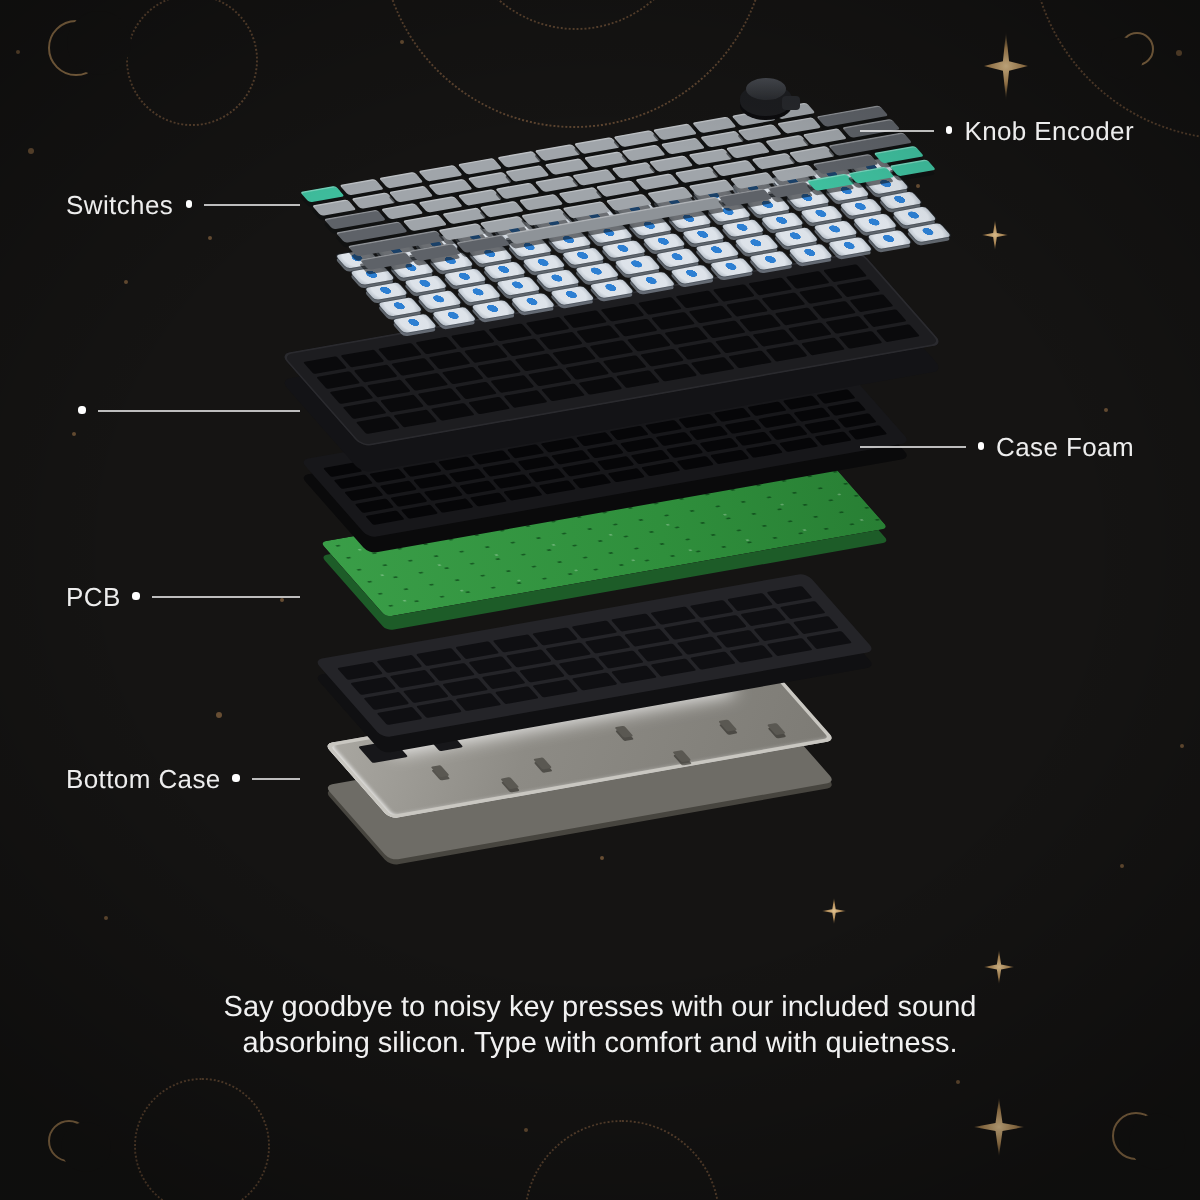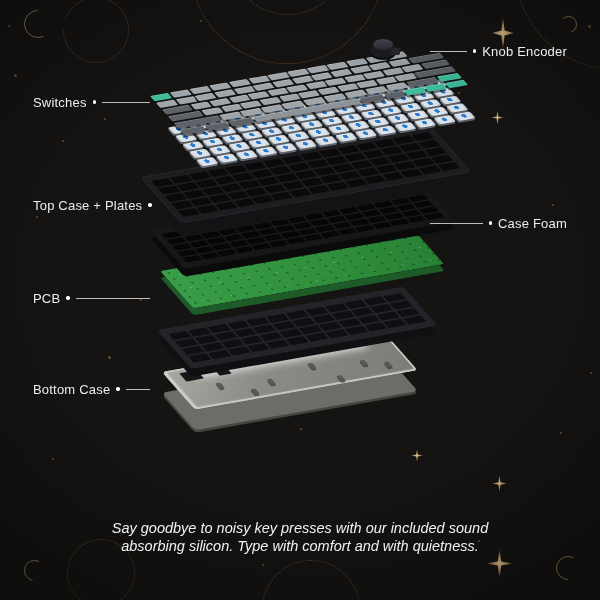--- a/index.html
+++ b/index.html
@@ -120,22 +120,22 @@
   .ann-right{left:430px;width:137px;justify-content:flex-end;}
   .ann-right .ann-text{text-align:right;}
   .ann.two-line{align-items:flex-start;height:auto;}
   .ann.two-line .ann-text{white-space:normal;max-width:96px;line-height:1.18;}
   .ann.two-line .ann-dot,.ann.two-line .ann-line{margin-top:7px;}
   .ann.two-line .ann-line{align-self:flex-start;}
 
   
   .footer-heading{position:absolute;top:454px;left:0;width:600px;text-align:center;
     font-size:22px;font-weight:800;color:#ffffff;letter-spacing:.2px;z-index:10;}
-  .footer-body{position:absolute;top:520px;left:90px;width:420px;text-align:center;
-    font-size:14.5px;line-height:1.22;color:#f1f1f1;z-index:10;font-style:italic;}
+  .footer-body{position:absolute;top:496px;left:90px;width:420px;text-align:center;
+    font-size:14.5px;line-height:1.22;color:#f1f1f1;z-index:10;}
 </style>
 </head>
 <body>
 
 <div class="stage">
 
   <div class="dotc dotc-tl"></div>
   <div class="dotc dotc-tm-outer"></div>
   <div class="dotc dotc-tm-inner"></div>
   <div class="dotc dotc-tr"></div>
@@ -576,36 +576,35 @@
       <div class="knob-tab"></div>
     </div>
   </div>
 
   <div class="ann ann-left" style="top:94px">
     <span class="ann-text">Switches</span>
     <span class="ann-dot"></span>
     <span class="ann-line"></span>
   </div>
   <div class="ann ann-left" style="top:197px">
-    <span class="ann-text">Top Case + Plates</span>
     <span class="ann-dot"></span>
     <span class="ann-line"></span>
   </div>
   <div class="ann ann-left" style="top:290px">
     <span class="ann-text">PCB</span>
     <span class="ann-dot"></span>
     <span class="ann-line"></span>
   </div>
   <div class="ann ann-left" style="top:381px">
     <span class="ann-text">Bottom Case</span>
     <span class="ann-dot"></span>
     <span class="ann-line"></span>
   </div>
 
-  <div class="ann ann-right" style="top:43px">
+  <div class="ann ann-right" style="top:57px">
     <span class="ann-line"></span>
     <span class="ann-dot"></span>
     <span class="ann-text">Knob Encoder</span>
   </div>
   <div class="ann ann-right" style="top:215px">
     <span class="ann-line"></span>
     <span class="ann-dot"></span>
     <span class="ann-text">Case Foam</span>
   </div>
 

